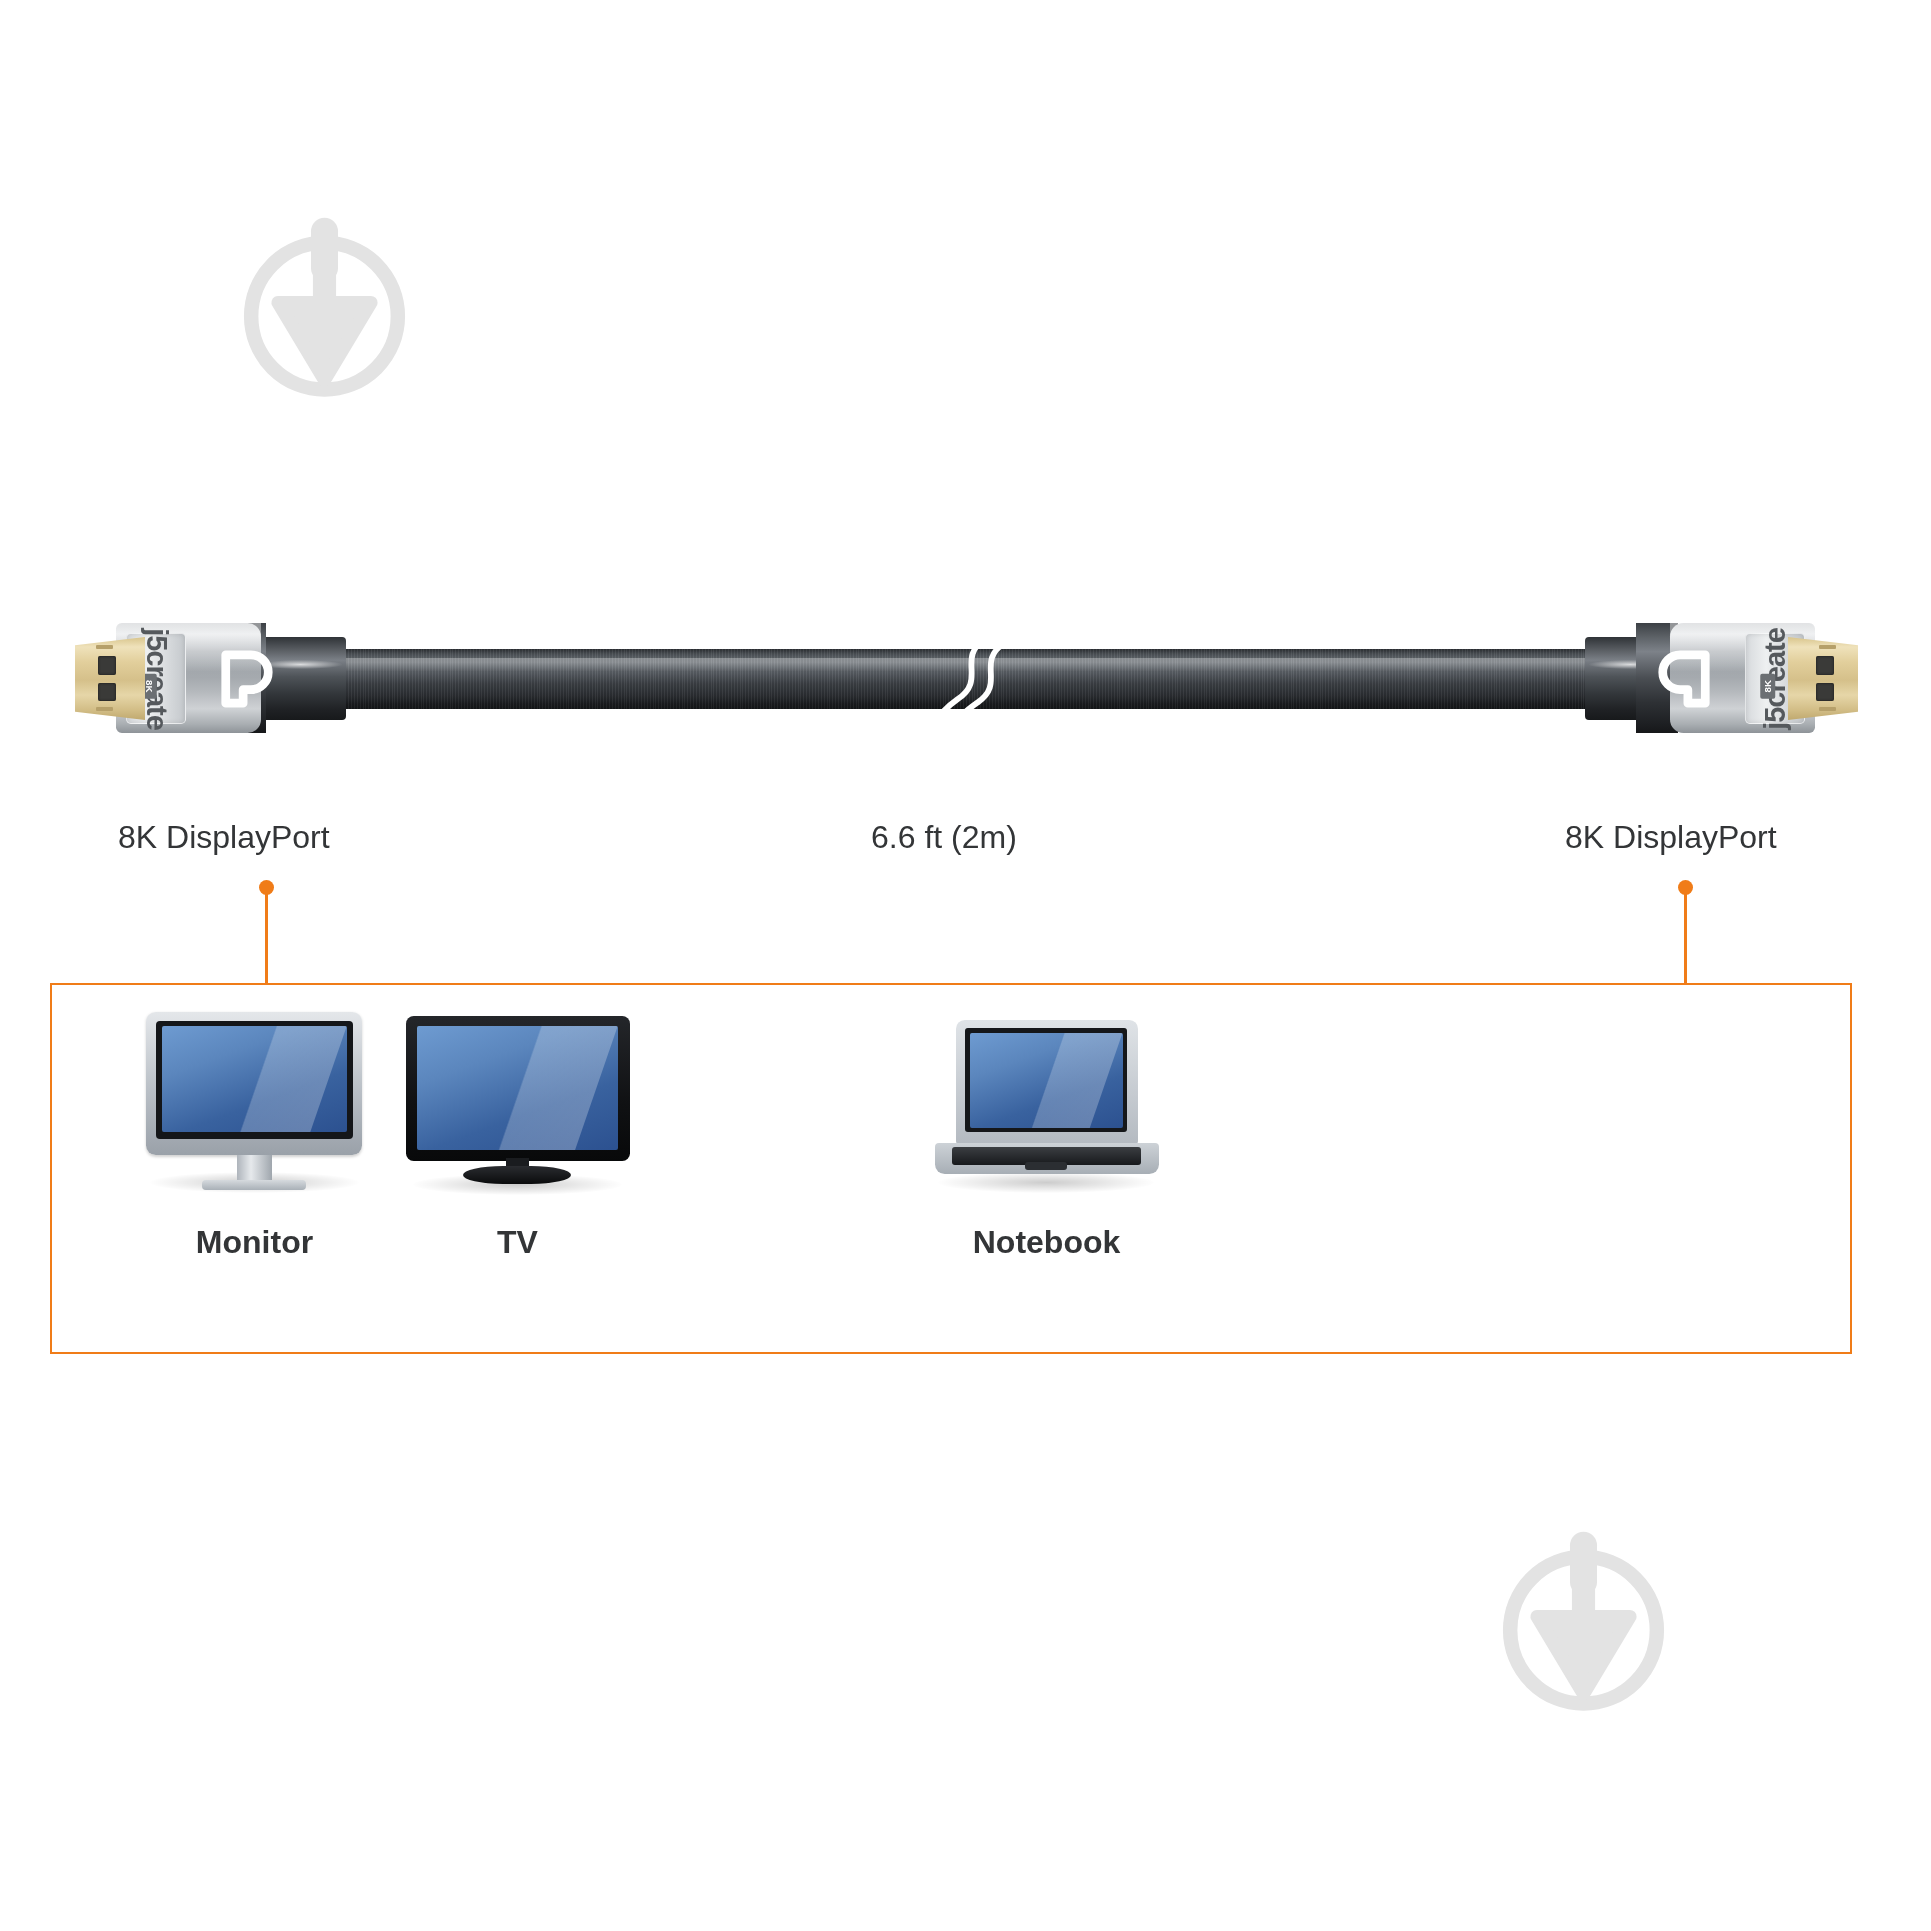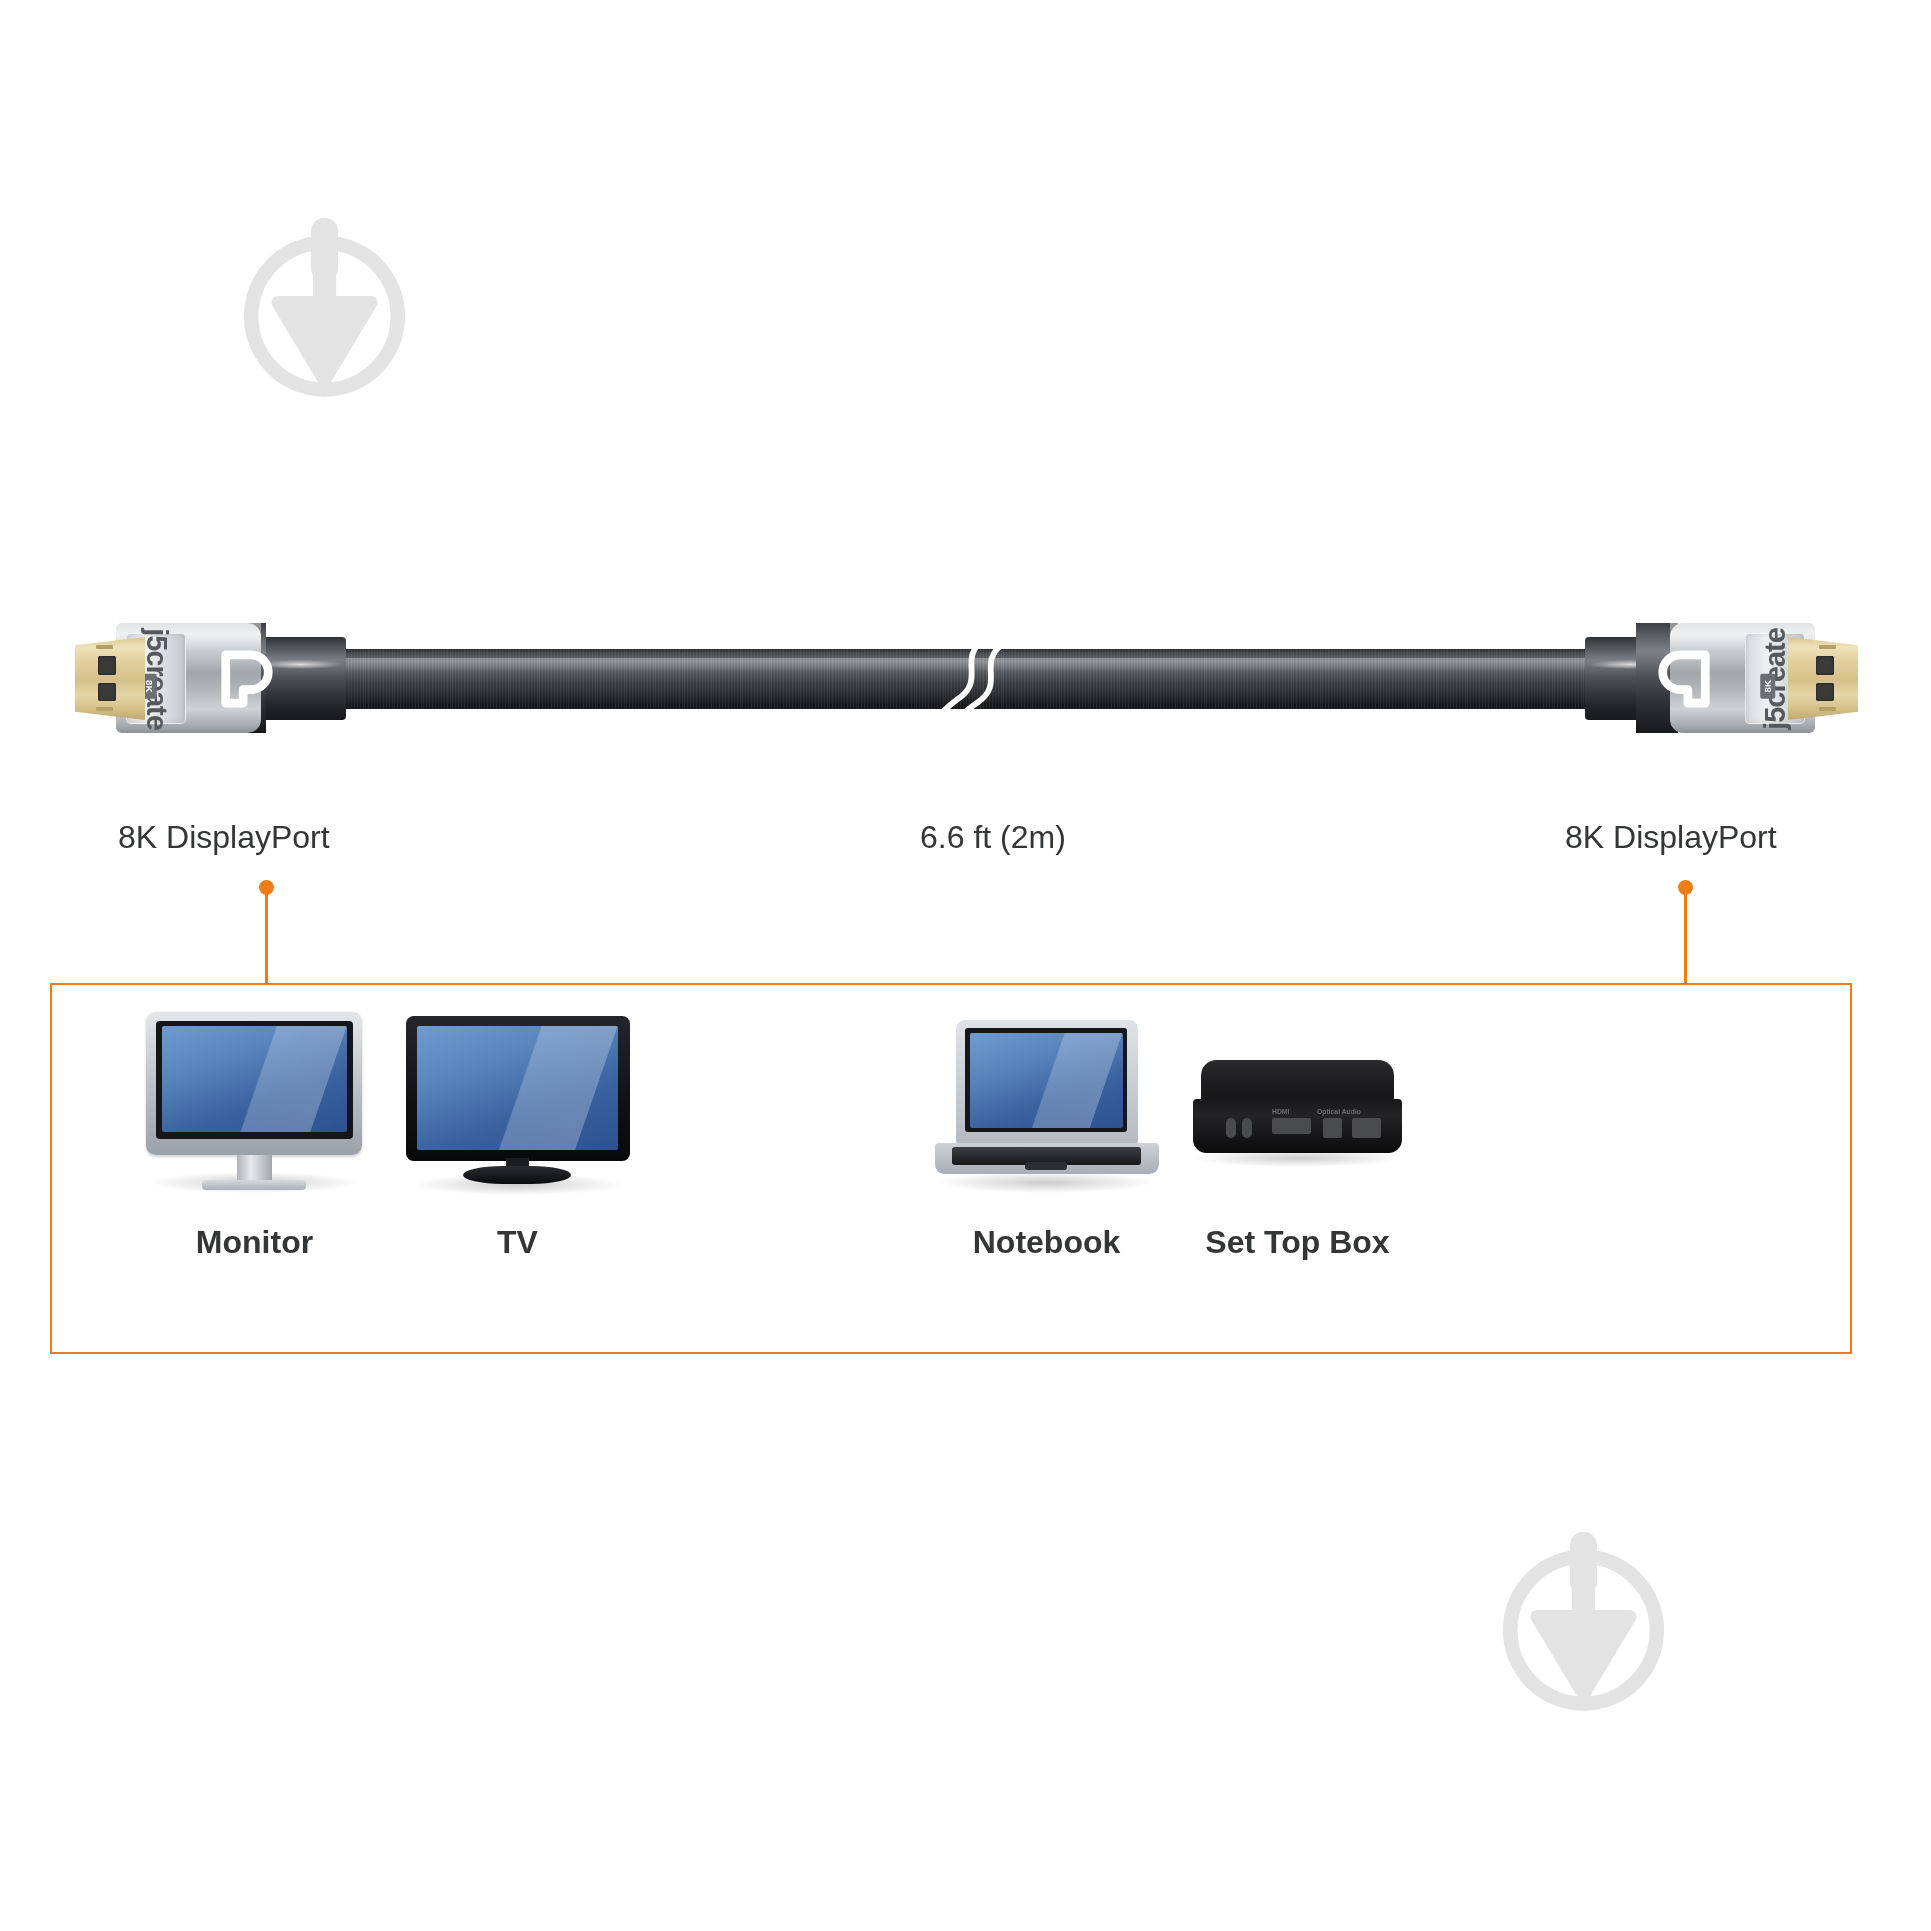--- a/index.html
+++ b/index.html
@@ -125,21 +125,21 @@
 
   
   .squiggle { position: absolute; left: 927px; top: 637px; width: 89px; height: 87px; }
 
   
   .lbl {
     position: absolute; top: 819px; font-size: 32px; color: #333537;
     white-space: nowrap;
   }
   .lbl-left { left: 118px; }
-  .lbl-mid  { left: 920px; }
+  .lbl-mid  { left: 871px; }
   .lbl-right{ left: 1565px; }
 
   
   .dot { position:absolute; width: 15.4px; height: 15.4px; background:#f07c18; border-radius:50%; }
   .dot-l { left: 259px; top: 880px; }
   .dot-r { left: 1678px; top: 880px; }
   .vline { position:absolute; width: 2.9px; background:#f07c18; }
   .vline-l { left: 265px; top: 887px; height: 98px; }
   .vline-r { left: 1684px; top: 887px; height: 98px; }
 
@@ -342,33 +342,18 @@
           <div class="nb-lid" style="left:35px; top:17.4px; width:182px; height:124px;"></div>
           <div class="nb-inner" style="left:44px; top:26px; width:162px; height:104px;"></div>
           <div class="mon-screen" style="left:49px; top:31px; width:153px; height:95px;"></div>
           <div class="nb-base" style="left:13.5px; top:141px; width:224px; height:31px;"></div>
           <div class="nb-key" style="left:31px; top:145px; width:189px; height:17.4px;"></div>
           <div class="nb-pad" style="left:104px; top:160px; width:42px; height:7.7px;"></div>
         </div>
         <div class="cap">Notebook</div>
       </div>
 
-      <div class="device d4">
-        <div class="art">
-          <div class="shadow-ellipse" style="left:21px; top:147px; width:209px; height:17.4px;"></div>
-          <div class="stb-top" style="left:29px; top:58px; width:193px; height:44px;"></div>
-          <div class="stb-front" style="left:21px; top:97px; width:209px; height:54px;"></div>
-          <div class="stb-port" style="left:54px; top:116px; width:9.7px; height:19.3px; border-radius:4.8px;"></div>
-          <div class="stb-port" style="left:70px; top:116px; width:9.7px; height:19.3px; border-radius:4.8px;"></div>
-          <div class="stb-port" style="left:100px; top:116px; width:39px; height:15.4px;"></div>
-          <div class="stb-port" style="left:151px; top:116px; width:19.3px; height:19.3px;"></div>
-          <div class="stb-port" style="left:180px; top:116px; width:29px; height:19.3px;"></div>
-          <div class="stb-txt" style="left:100px; top:106px;">HDMI</div>
-          <div class="stb-txt" style="left:145px; top:106px;">Optical Audio</div>
-        </div>
-        <div class="cap">Set Top Box</div>
-      </div>
 
     </div>
   </div>
 
 </div>
 
 
 </body></html>

